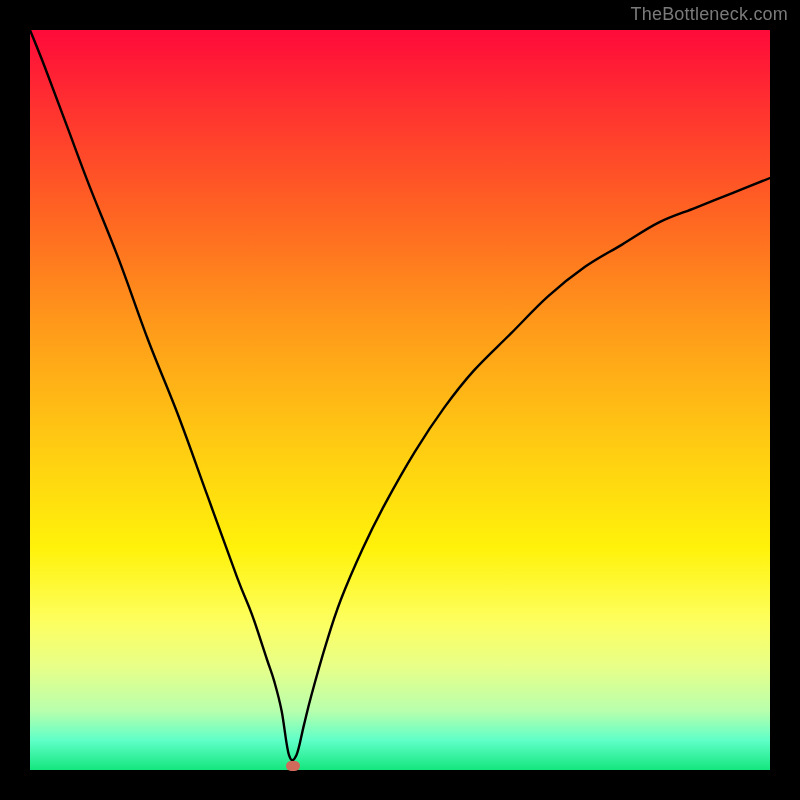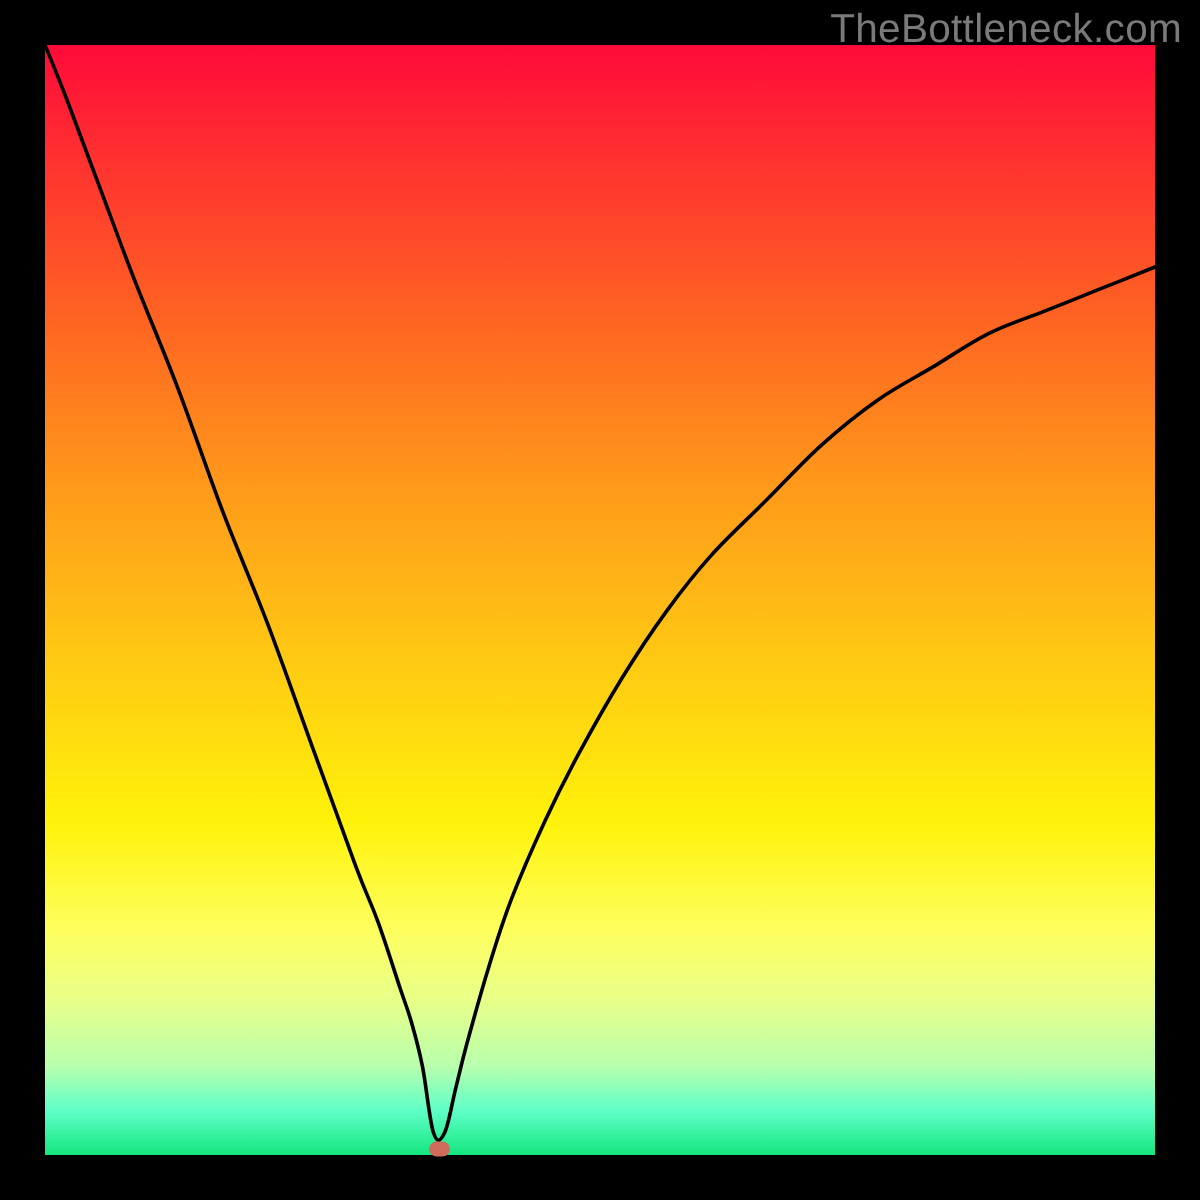--- a/index.html
+++ b/index.html
@@ -30,21 +30,21 @@
       #5fffc8 96%,
       #14e67e 100%
     );
   }
   .watermark {
     position: absolute;
     top: 4px;
     right: 12px;
     color: #7a7a7a;
     font-family: Arial, Helvetica, sans-serif;
-    font-size: 27px;
+    font-size: 18px;
     letter-spacing: 0.2px;
     user-select: none;
   }
   .plot {
     position: absolute;
     left: 30px;
     top: 30px;
     width: 740px;
     height: 740px;
     display: block;

